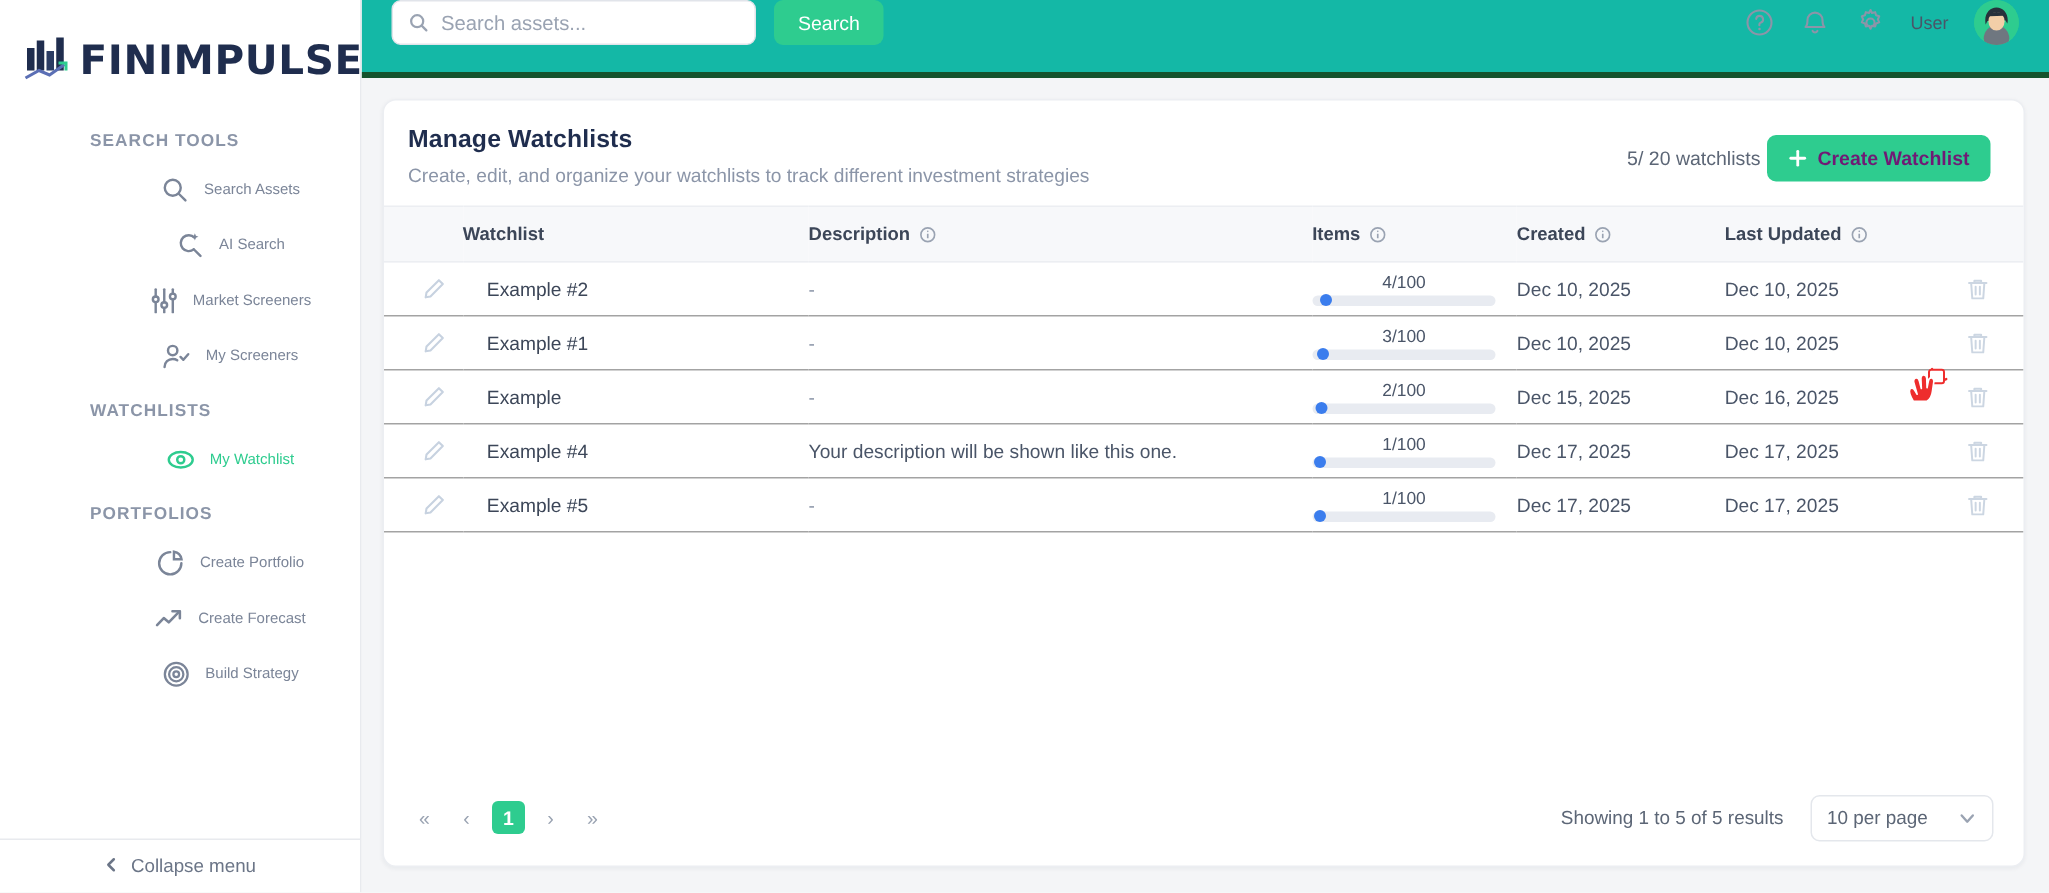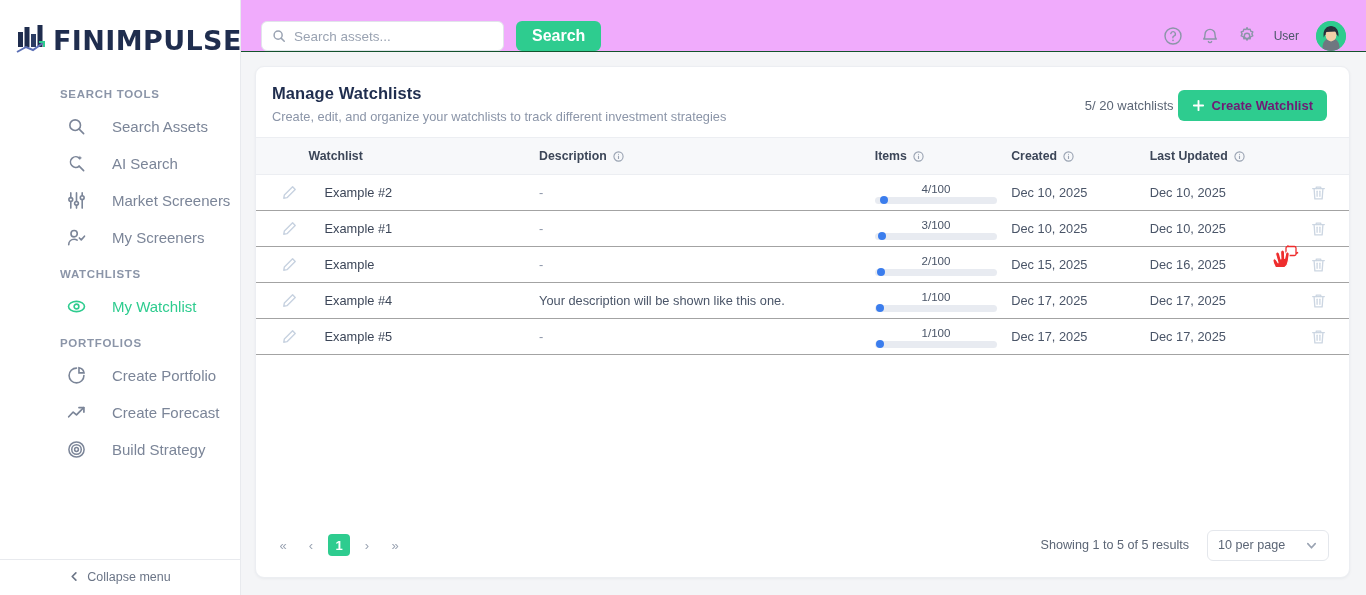--- a/index.html
+++ b/index.html
@@ -27,52 +27,52 @@
   .logo-text {
     font-size: 27px; font-weight: 700; letter-spacing: .4px;
     color: #1f2d4e; line-height: 1; font-family: "DejaVu Sans", sans-serif;
   }
   .nav { padding-top: 14px; flex: 1 1 auto; overflow: hidden; padding-left: 36px; }
   .nav-group-label {
     font-size: 11.5px; font-weight: 700; letter-spacing: .7px;
     color: #8b95a8; padding: 12px 0 8px 24px; text-transform: uppercase;
   }
   .nav-item {
-    display: flex; align-items: center; gap: 26px;
+    display: flex; align-items: center; gap: 10px;
     padding: 9px 0 9px 31px; cursor: pointer;
-    font-size: 15px; color: #7b8598;
+    font-size: 10px; color: #7b8598; justify-content: center;
   }
   .nav-item .ico { width: 19px; height: 19px; flex: 0 0 19px; display: block; }
   .nav-item.active { color: #2ecc8f; }
   .nav-item.active .ico { color: #2ecc8f; }
   .collapse-bar {
     border-top: 1px solid #e8eaee;
     height: 36px; display: flex; align-items: center; justify-content: center;
     gap: 7px; font-size: 12.5px; color: #6b7587; cursor: pointer;
     margin-top: auto; padding-bottom: 2px;
   }
 
   
   .main { flex: 1 1 auto; display: flex; flex-direction: column; height: 595px; background: #f4f5f7; }
   .topbar {
-    height: 52px; background: #f0abfc; border-bottom: 1px solid #14532d;
-    display: flex; align-items: flex-end; padding: 0 20px 0 20px; gap: 12px;
+    height: 52px; background: #14b8a6; border-bottom: 4px solid #14532d;
+    display: flex; align-items: flex-start; padding: 0 20px 0 20px; gap: 12px;
   }
   .search-box {
     width: 243px; height: 30px; border: 1px solid #e1e4ea; border-radius: 6px;
     background: #fff; display: flex; align-items: center; gap: 8px; padding: 0 10px;
   }
   .search-box input {
     border: none; outline: none; font-size: 13.5px; color: #5b6576;
     font-family: "Liberation Sans", sans-serif; width: 100%; background: transparent;
   }
   .search-box input::placeholder { color: #9aa3b2; }
   .btn-search {
     background: #2ecc8f; color: #fff; border: none; border-radius: 6px;
-    height: 30px; padding: 0 16px; font-size: 16px; font-weight: 700;
+    height: 30px; padding: 0 16px; font-size: 13px; font-weight: 400;
     cursor: pointer; font-family: "Liberation Sans", sans-serif;
   }
   .topbar-right { margin-left: auto; display: flex; align-items: center; gap: 17px; }
   .ticon { width: 20px; height: 20px; color: #8b95a8; cursor: pointer; display: block; }
   .user-name { font-size: 12px; color: #4a5568; }
   .avatar {
     width: 30px; height: 30px; border-radius: 50%; background: #2ecc8f;
     overflow: hidden; position: relative; cursor: pointer; flex: 0 0 30px;
   }
 

